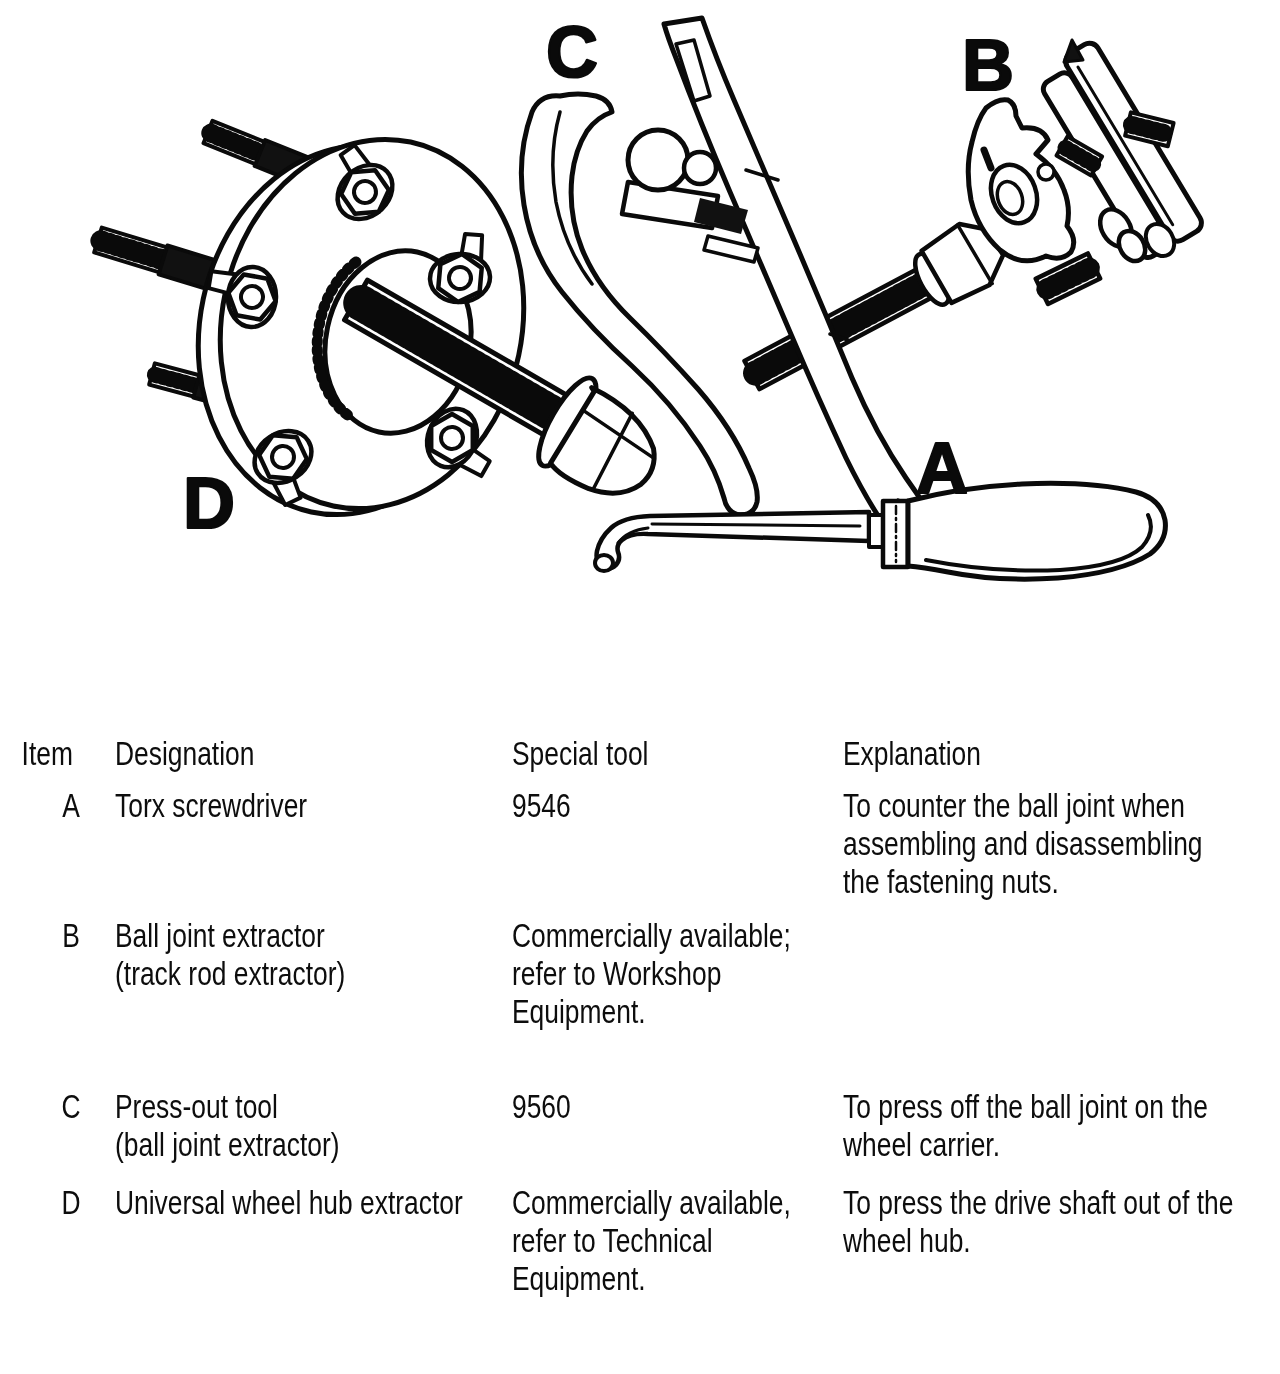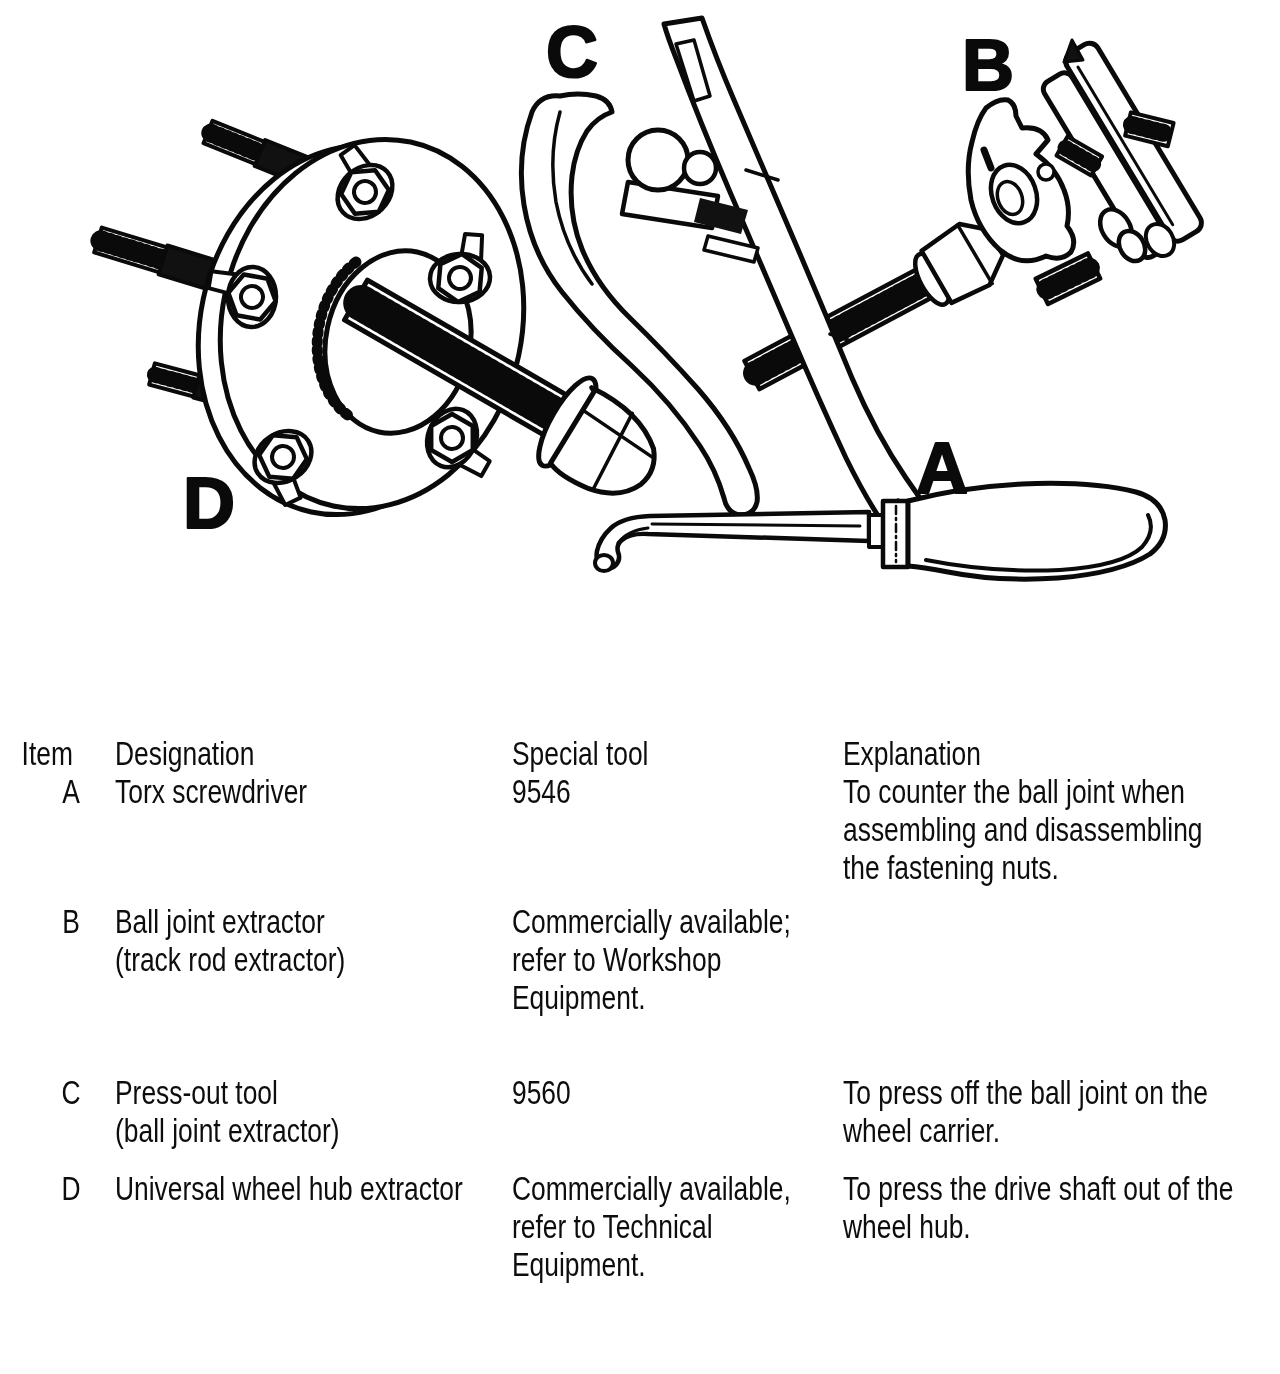--- a/index.html
+++ b/index.html
@@ -21,21 +21,21 @@
     position:absolute;left:0;top:735px;width:1280px;
     font-size:33px;line-height:38px;color:#0d0d0d;
   }
   .trow{display:flex;align-items:flex-start;}
   .trow>div{white-space:pre;transform:scaleX(0.8);transform-origin:0 50%;}
   .c1{width:115px;padding-left:27px;box-sizing:border-box;flex:none;}
   .c2{width:397px;flex:none;}
   .c3{width:331px;flex:none;}
   .c4{flex:1;}
   .item-cell{text-align:center;padding-left:27px;transform-origin:71px 50% !important;}
-  .thead{}
+  .thead{margin-bottom:14px;}
   .row-a{margin-bottom:16px;}
   .row-b{margin-bottom:57px;}
   .row-c{margin-bottom:20px;}
 </style>
 </head>
 <body>
 
 <div class="figure">
 <svg width="1280" height="700" viewBox="0 0 1280 700" xmlns="http://www.w3.org/2000/svg">
   <g stroke="#0a0a0a" fill="none" stroke-linejoin="round" stroke-linecap="round">

